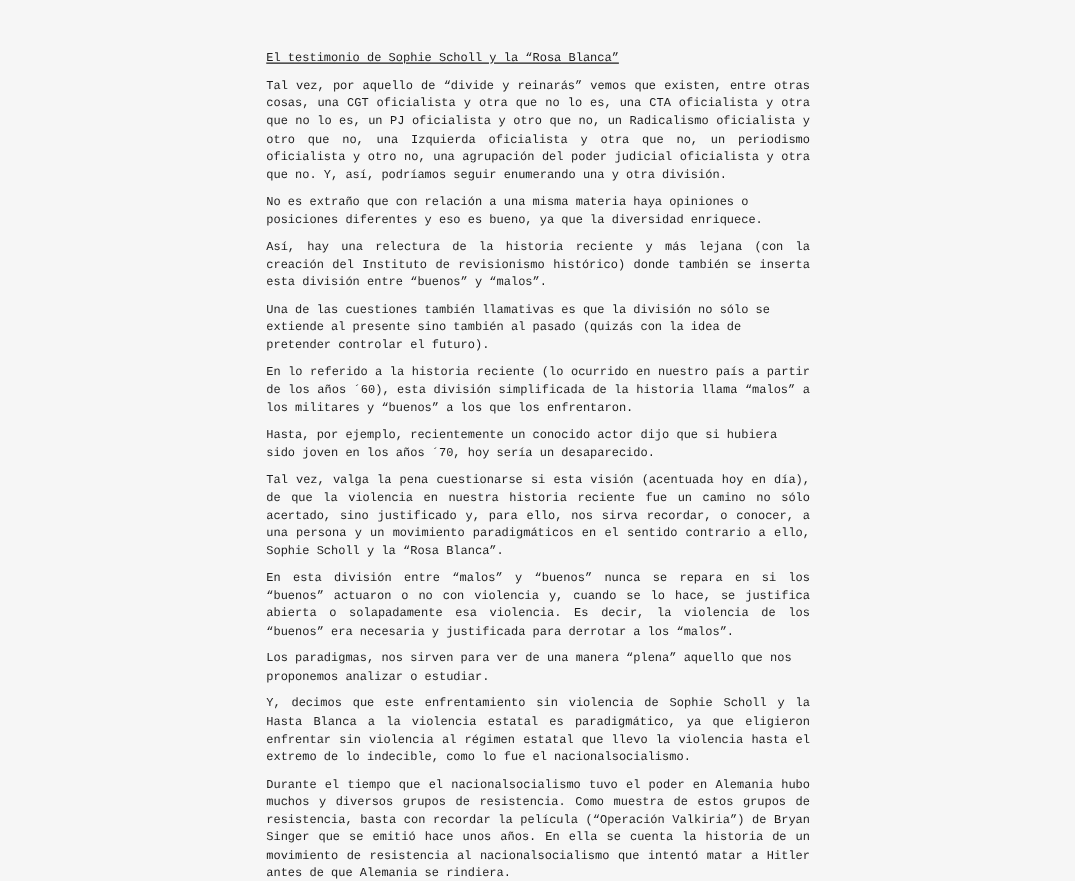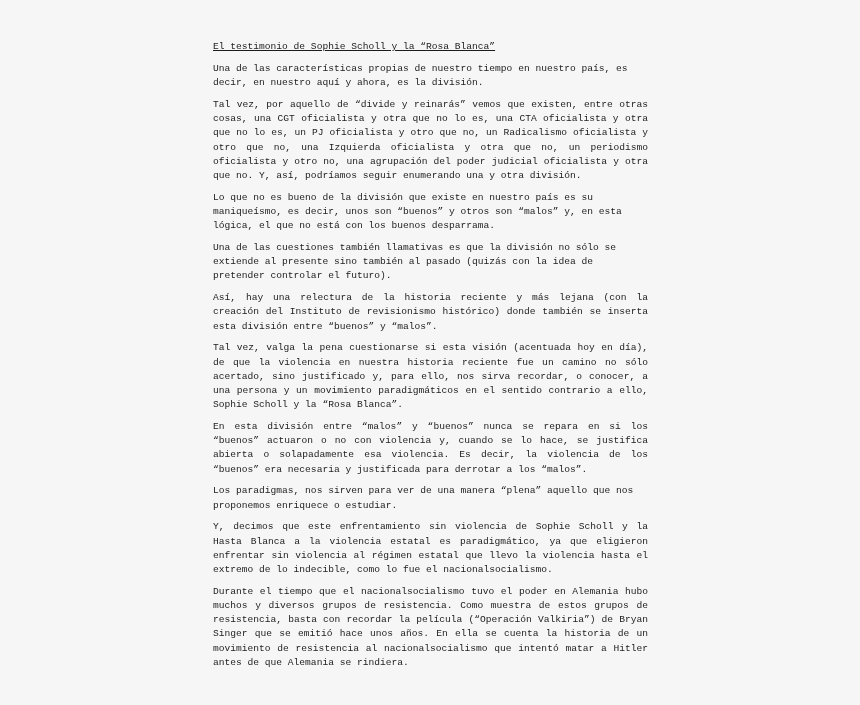--- a/index.html
+++ b/index.html
@@ -36,23 +36,24 @@
     }
     .para.left {
       text-align: left;
     }
   </style>
 </head>
 <body>
 
 <div class="page">
   <div class="doc-title">El testimonio de Sophie Scholl y la “Rosa Blanca”</div>
-  <p class="para left">Una de las características propias de nuestro tiempo en nuestro país, es decir, en nuestro aquí y ahora, es la división.</p>
   <p class="para">Tal vez, por aquello de “divide y reinarás” vemos que existen, entre otras cosas, una CGT oficialista y otra que no lo es, una CTA oficialista y otra que no lo es, un PJ oficialista y otro que no, un Radicalismo oficialista y otro que no, una Izquierda oficialista y otra que no, un periodismo oficialista y otro no, una agrupación del poder judicial oficialista y otra que no. Y, así, podríamos seguir enumerando una y otra división.</p>
-  <p class="para left">Lo que no es bueno de la división que existe en nuestro país es su maniqueísmo, es decir, unos son “buenos” y otros son “malos” y, en esta lógica, el que no está con los buenos desparrama.</p>
+  <p class="para left">No es extraño que con relación a una misma materia haya opiniones o posiciones diferentes y eso es bueno, ya que la diversidad enriquece.</p>
+  <p class="para">Así, hay una relectura de la historia reciente y más lejana (con la creación del Instituto de revisionismo histórico) donde también se inserta esta división entre “buenos” y “malos”.</p>
   <p class="para left">Una de las cuestiones también llamativas es que la división no sólo se extiende al presente sino también al pasado (quizás con la idea de pretender controlar el futuro).</p>
-  <p class="para">Así, hay una relectura de la historia reciente y más lejana (con la creación del Instituto de revisionismo histórico) donde también se inserta esta división entre “buenos” y “malos”.</p>
+  <p class="para">En lo referido a la historia reciente (lo ocurrido en nuestro país a partir de los años ´60), esta división simplificada de la historia llama “malos” a los militares y “buenos” a los que los enfrentaron.</p>
+  <p class="para left">Hasta, por ejemplo, recientemente un conocido actor dijo que si hubiera sido joven en los años ´70, hoy sería un desaparecido.</p>
   <p class="para">Tal vez, valga la pena cuestionarse si esta visión (acentuada hoy en día), de que la violencia en nuestra historia reciente fue un camino no sólo acertado, sino justificado y, para ello, nos sirva recordar, o conocer, a una persona y un movimiento paradigmáticos en el sentido contrario a ello, Sophie Scholl y la “Rosa Blanca”.</p>
   <p class="para">En esta división entre “malos” y “buenos” nunca se repara en si los “buenos” actuaron o no con violencia y, cuando se lo hace, se justifica abierta o solapadamente esa violencia. Es decir, la violencia de los “buenos” era necesaria y justificada para derrotar a los “malos”.</p>
-  <p class="para left">Los paradigmas, nos sirven para ver de una manera “plena” aquello que nos proponemos enriquece o estudiar.</p>
+  <p class="para left">Los paradigmas, nos sirven para ver de una manera “plena” aquello que nos proponemos analizar o estudiar.</p>
   <p class="para">Y, decimos que este enfrentamiento sin violencia de Sophie Scholl y la Hasta Blanca a la violencia estatal es paradigmático, ya que eligieron enfrentar sin violencia al régimen estatal que llevo la violencia hasta el extremo de lo indecible, como lo fue el nacionalsocialismo.</p>
   <p class="para">Durante el tiempo que el nacionalsocialismo tuvo el poder en Alemania hubo muchos y diversos grupos de resistencia. Como muestra de estos grupos de resistencia, basta con recordar la película (“Operación Valkiria”) de Bryan Singer que se emitió hace unos años. En ella se cuenta la historia de un movimiento de resistencia al nacionalsocialismo que intentó matar a Hitler antes de que Alemania se rindiera.</p>
 </div>
 
 </body></html>

